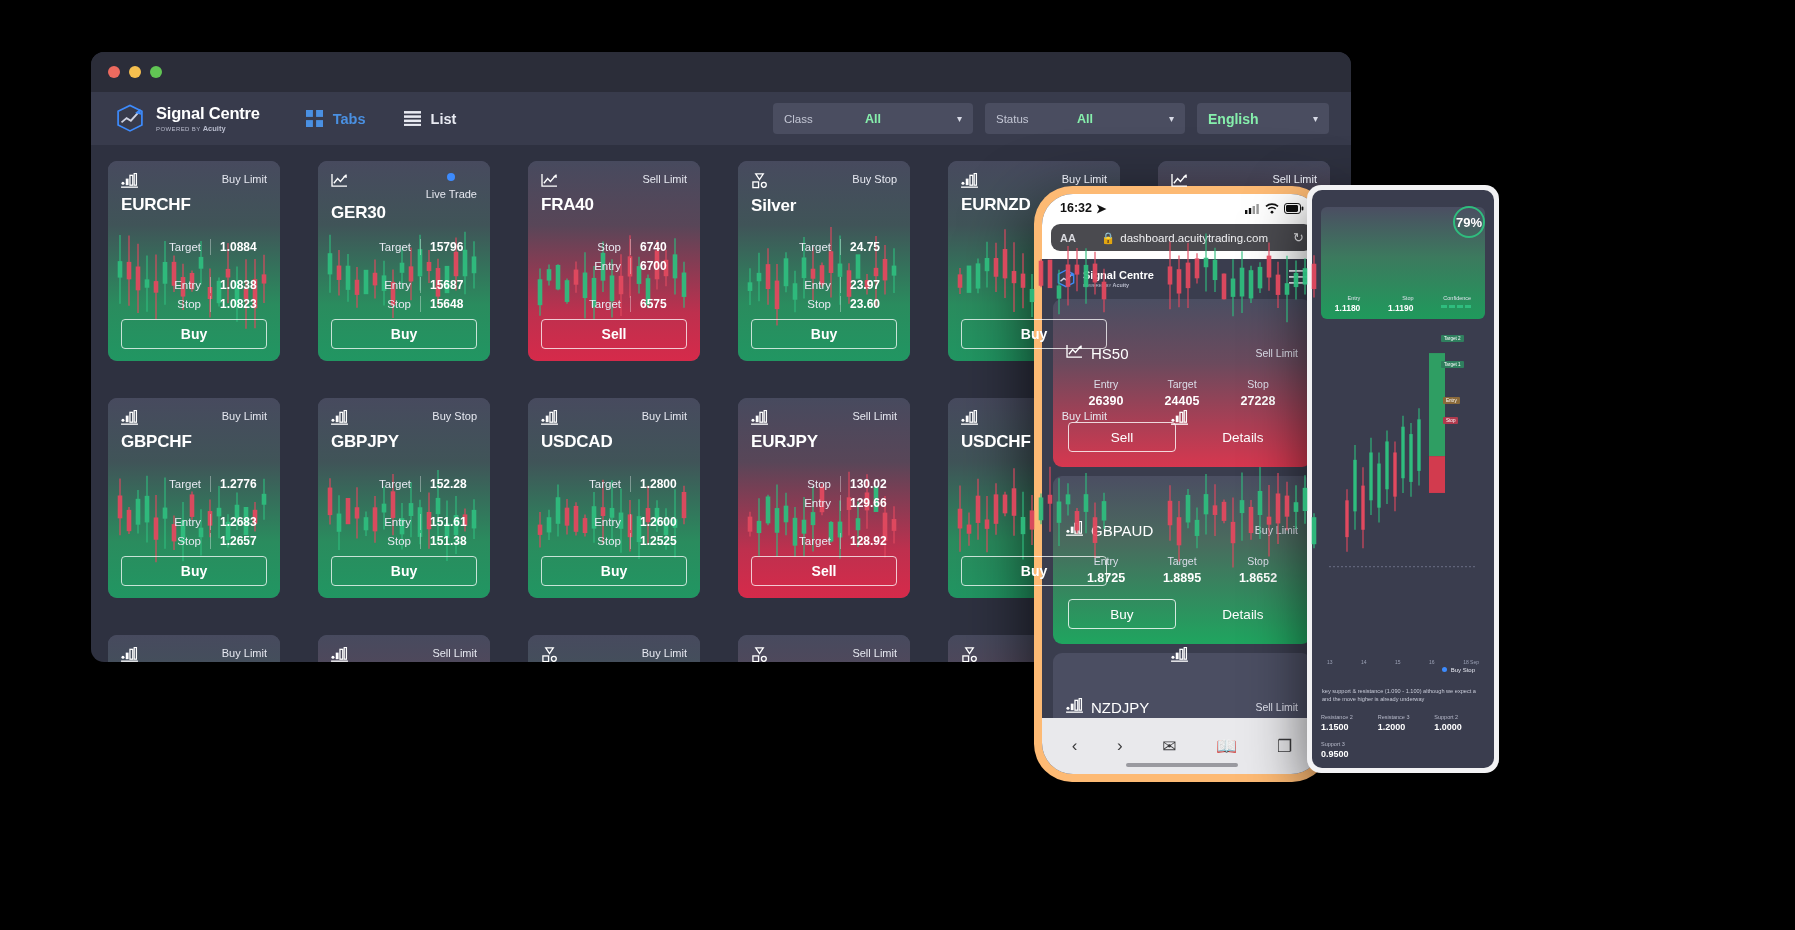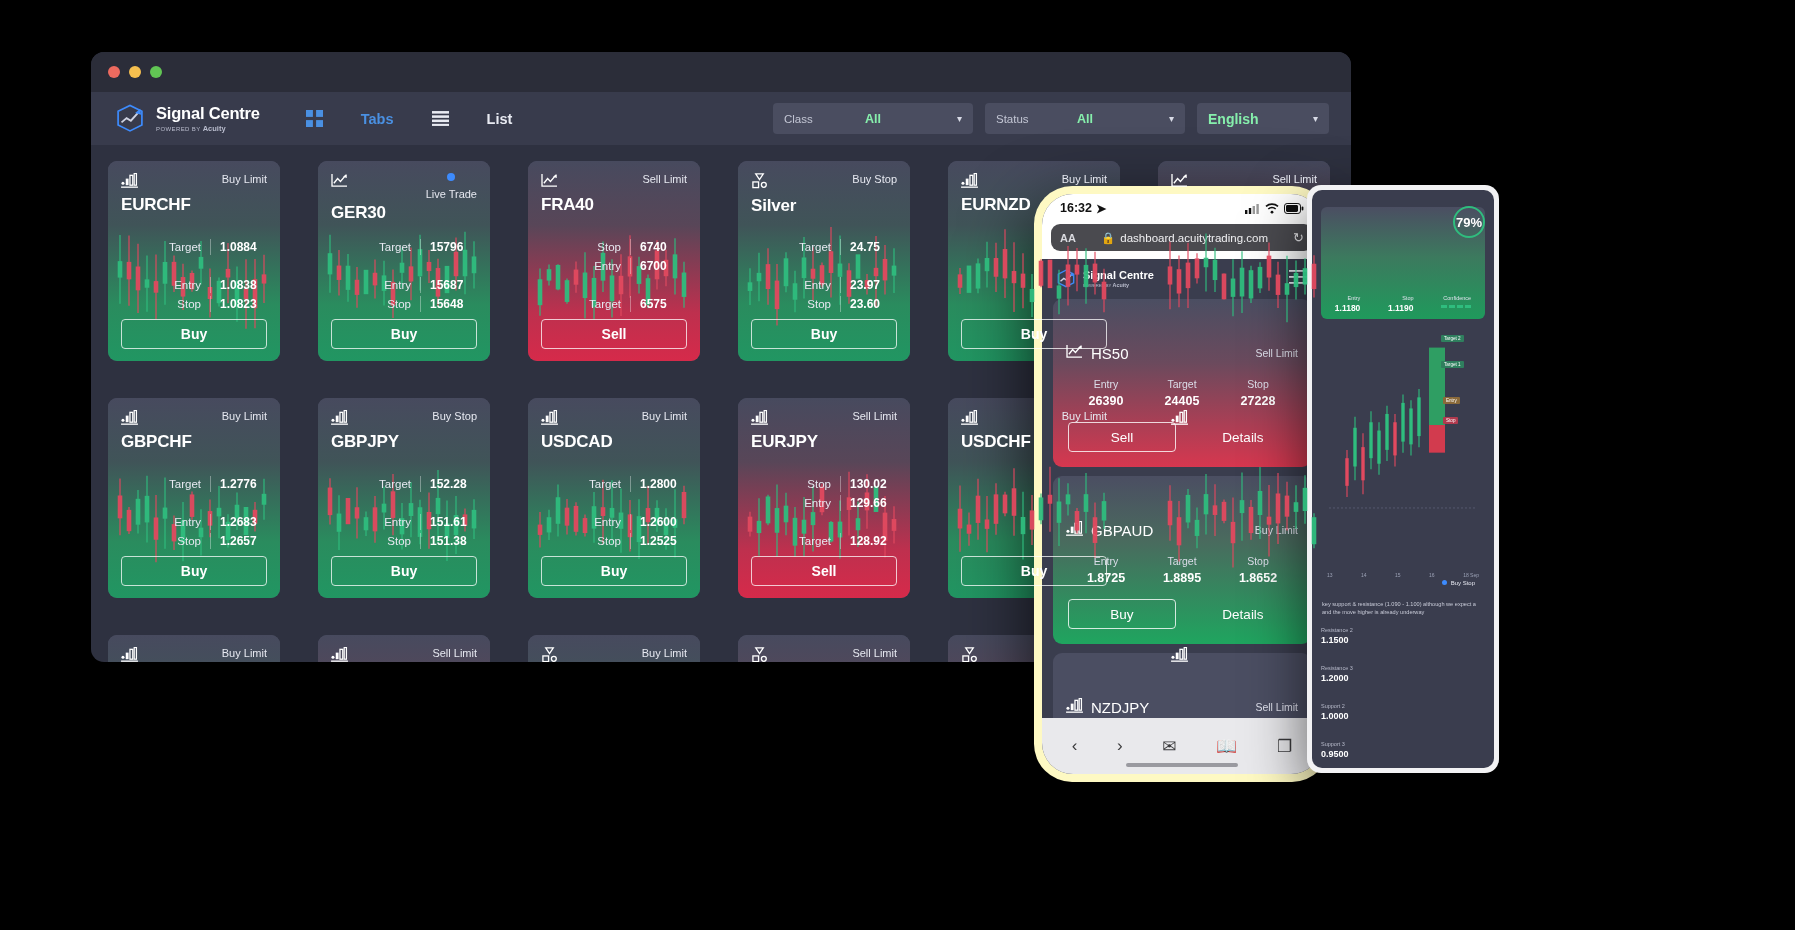--- a/index.html
+++ b/index.html
@@ -17,21 +17,21 @@
   .brand{display:flex;align-items:center;gap:9px;margin-right:46px;}
   .brand .logo{width:34px;height:34px;}
   .brand-txt{display:flex;flex-direction:column;line-height:1;}
   .brand-name{color:#fff;font-size:16.5px;font-weight:700;letter-spacing:-.2px;}
   .brand-sub{color:#b9bccd;font-size:6px;letter-spacing:.4px;margin-top:3px;}
   .brand-sub b{font-size:7.5px;font-weight:700;letter-spacing:0;}
 
   .navitem{display:flex;align-items:center;gap:10px;margin-right:38px;cursor:pointer;}
   .navitem .lbl{font-size:14.5px;font-weight:600;}
   .navitem.active .lbl{color:#4a90e2;}
-  .navitem .lbl{color:#e8eaf2;margin-left:28px;}
+  .navitem .lbl{color:#e8eaf2;}
 
   .filters{margin-left:auto;display:flex;align-items:center;gap:12px;}
   .sel{height:31px;background:#4a4d60;border-radius:4px;display:flex;align-items:center;
     padding:0 11px;min-width:178px;position:relative;cursor:pointer;}
   .sel .k{color:#c3c6d4;font-size:11.5px;}
   .sel .v{color:#86efac;font-size:12.5px;font-weight:700;position:absolute;left:50%;transform:translateX(-50%);}
   .sel .cv{margin-left:auto;color:#d8dae6;font-size:10px;}
   .sel.lang{min-width:110px;}
   .sel.lang .v{position:static;transform:none;font-weight:700;font-size:14px;}
 
@@ -59,21 +59,21 @@
   .spacer{height:19px;}
   .actbtn{position:relative;z-index:4;height:28px;border:1px solid rgba(255,255,255,.75);
     border-radius:4px;display:flex;align-items:center;justify-content:center;
     color:#fff;font-size:14px;font-weight:700;cursor:pointer;background:transparent;}
 
   
   .cg{stroke:#2fbd7e;} .cr{stroke:#e2495f;}
 
   
   .phone{position:absolute;left:1034px;top:186px;width:280px;height:580px;
-    background:#fef9c3;border-radius:38px;padding:8px;box-shadow:0 25px 70px rgba(0,0,0,.75);}
+    background:#fdba74;border-radius:38px;padding:8px;box-shadow:0 25px 70px rgba(0,0,0,.75);}
   .pscreen{width:100%;height:100%;background:#3a3d4e;border-radius:31px;overflow:hidden;position:relative;
     display:flex;flex-direction:column;}
   .statusbar{background:#fff;height:28px;display:flex;align-items:center;padding:0 18px;}
   .sbtime{font-size:12.5px;font-weight:700;color:#111;display:flex;align-items:center;gap:4px;}
   .sbright{margin-left:auto;display:flex;align-items:center;gap:5px;}
   .urlbar{background:#fff;padding:2px 9px 8px 9px;}
   .urlpill{background:#4a4a4f;border-radius:9px;height:27px;display:flex;align-items:center;padding:0 9px;}
   .aa{color:#d9d9de;font-size:11px;font-weight:600;}
   .urltxt{color:#f0f0f2;font-size:11.5px;margin:0 auto;display:flex;align-items:center;gap:5px;}
   .reload{color:#e7e7ea;font-size:13px;}
@@ -111,21 +111,21 @@
   .tgreen{height:112px;margin:17px 9px 0 9px;border-radius:6px;
     background:linear-gradient(180deg,#4b4e62 0%,#3c7a5e 45%,#1f9a5c 100%);position:relative;}
   .tgvals{position:absolute;bottom:6px;left:0;right:0;display:flex;justify-content:space-around;}
   .tgv{text-align:right;}
   .tgv .k{color:#dfe1ec;font-size:5.5px;display:block;}
   .tgv .v{color:#fff;font-size:8.5px;font-weight:700;display:block;margin-top:2px;}
   .tgv .bars{display:flex;gap:2px;justify-content:center;margin-top:4px;}
   .tgv .bars i{width:6px;height:2.5px;background:#2fbd7e;display:block;}
   .tchart{flex:1;margin:12px 9px 0 9px;position:relative;}
   .tnote{margin:6px 10px 0 10px;color:#c8cbd8;font-size:5.6px;line-height:1.55;}
-  .tlevels{margin:10px 9px 9px 9px;display:grid;grid-template-columns:1fr;gap:20px 6px;}
+  .tlevels{margin:10px 9px 9px 9px;display:grid;grid-template-columns:1fr 1fr 1fr;gap:9px 6px;}
   .tl .k{color:#b6b9c9;font-size:5.5px;display:block;}
   .tl .v{color:#fff;font-size:9px;font-weight:700;display:block;margin-top:2px;}
   .tag{position:absolute;font-size:4.6px;color:#fff;padding:1px 3px;border-radius:1px;}
   .tag.tgt{background:#2f7f5e;} .tag.stp{background:#b03a4e;} .tag.ent{background:#8a6a3a;}
   .tbuystop{position:absolute;right:10px;bottom:8px;color:#e5e7f0;font-size:6px;display:flex;align-items:center;gap:4px;}
   .tbuystop i{width:5px;height:5px;border-radius:50%;background:#3d8bfd;display:block;}
 </style>
 </head>
 <body>
 

